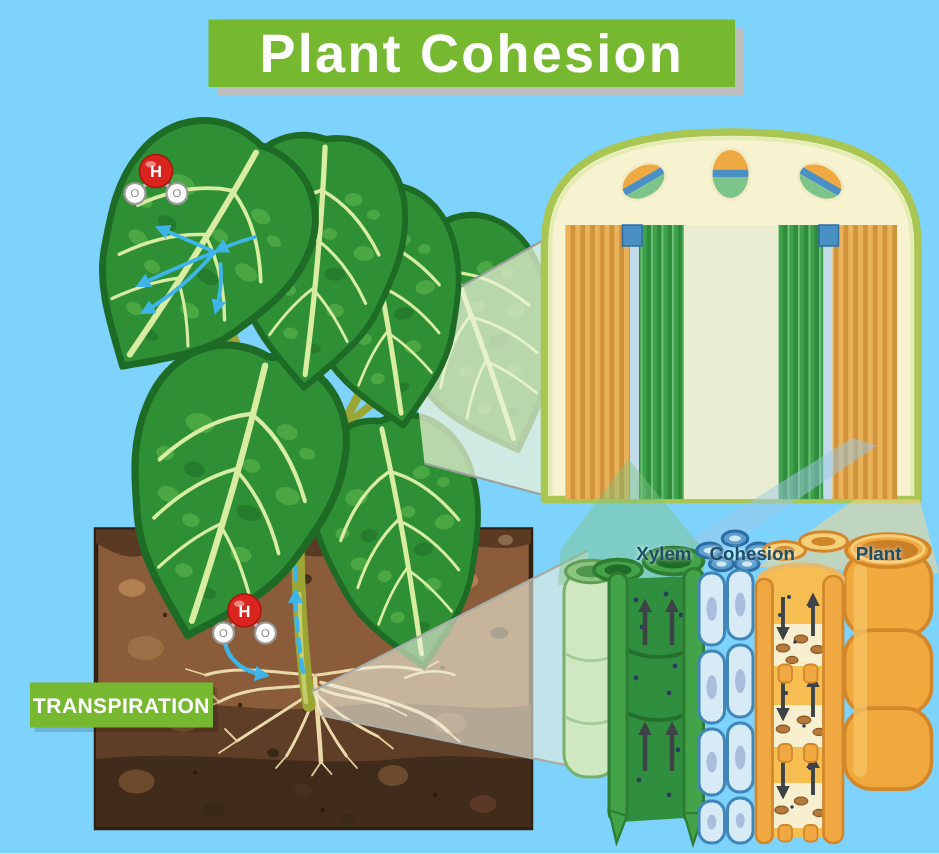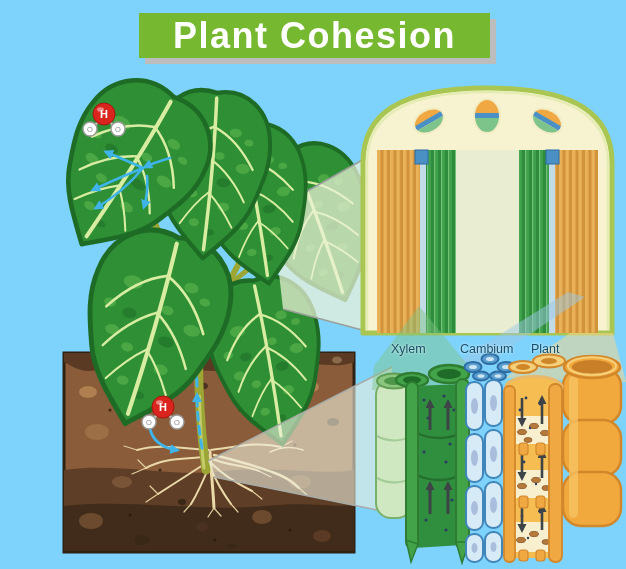--- a/index.html
+++ b/index.html
@@ -5,22 +5,22 @@
   html,body{margin:0;padding:0;background:#ffffff;}
   #canvas{position:relative;width:626px;height:569px;background:#7dd3fc;overflow:hidden;
           font-family:"Liberation Sans",sans-serif;}
   #scene{position:absolute;left:0;top:0;z-index:1;}
   .banner{position:absolute;z-index:3;background:var(--accent-green,#76b82f);color:var(--banner-text,#fff);
           font-weight:bold;text-align:center;}
   #title-banner{left:139px;top:13px;width:351px;height:45px;line-height:46px;font-size:36px;
                 letter-spacing:1.5px;box-shadow:6px 6px 0 #bdbdbd;}
   #transpiration-banner{left:20px;top:455px;width:122px;height:30px;line-height:30px;font-size:14px;
                 letter-spacing:.3px;box-shadow:3px 3px 0 rgba(0,0,0,.15);}
-  .tissue-label{position:absolute;top:342px;width:70px;z-index:3;text-align:left;
-                color:var(--label-teal,#1b4f66);font-weight:normal;font-size:12.5px;
+  .tissue-label{position:absolute;top:362px;width:70px;z-index:3;text-align:right;
+                color:var(--label-teal,#1b4f66);font-weight:bold;font-size:12.5px;
                 text-shadow:0 0 3px rgba(255,255,255,.85);}
   #lbl-xylem{left:391px;} #lbl-cambium{left:460px;} #lbl-phloem{left:531px;}
   svg text{font-family:"Liberation Sans",sans-serif;}
 </style>
 </head>
 <body>
 
 <div id="canvas">
 
 <svg id="scene" width="626" height="569" viewBox="0 0 626 569">
@@ -400,16 +400,17 @@
         <rect x="519" y="550" width="9" height="11" rx="3" fill="#f0a843" stroke="#d2872b" stroke-width="1.2"></rect>
         <rect x="536" y="550" width="9" height="11" rx="3" fill="#f0a843" stroke="#d2872b" stroke-width="1.2"></rect>
         <rect x="504" y="386" width="11" height="176" rx="5" fill="#f0a843" stroke="#d2872b" stroke-width="1.8"></rect>
         <rect x="549" y="384" width="13" height="178" rx="6" fill="#f0a843" stroke="#d2872b" stroke-width="1.8"></rect>
       </g>
     </g>
   </g>
 </svg>
 
 <div id="title-banner" class="banner">Plant Cohesion</div>
+<div id="transpiration-banner" class="banner">TRANSPIRATION</div>
 <div id="lbl-xylem" class="tissue-label">Xylem</div>
-<div id="lbl-cambium" class="tissue-label">Cambium</div>
+<div id="lbl-cambium" class="tissue-label">Cohesion</div>
 <div id="lbl-phloem" class="tissue-label">Plant</div>
 </div>
 
 </body></html>

